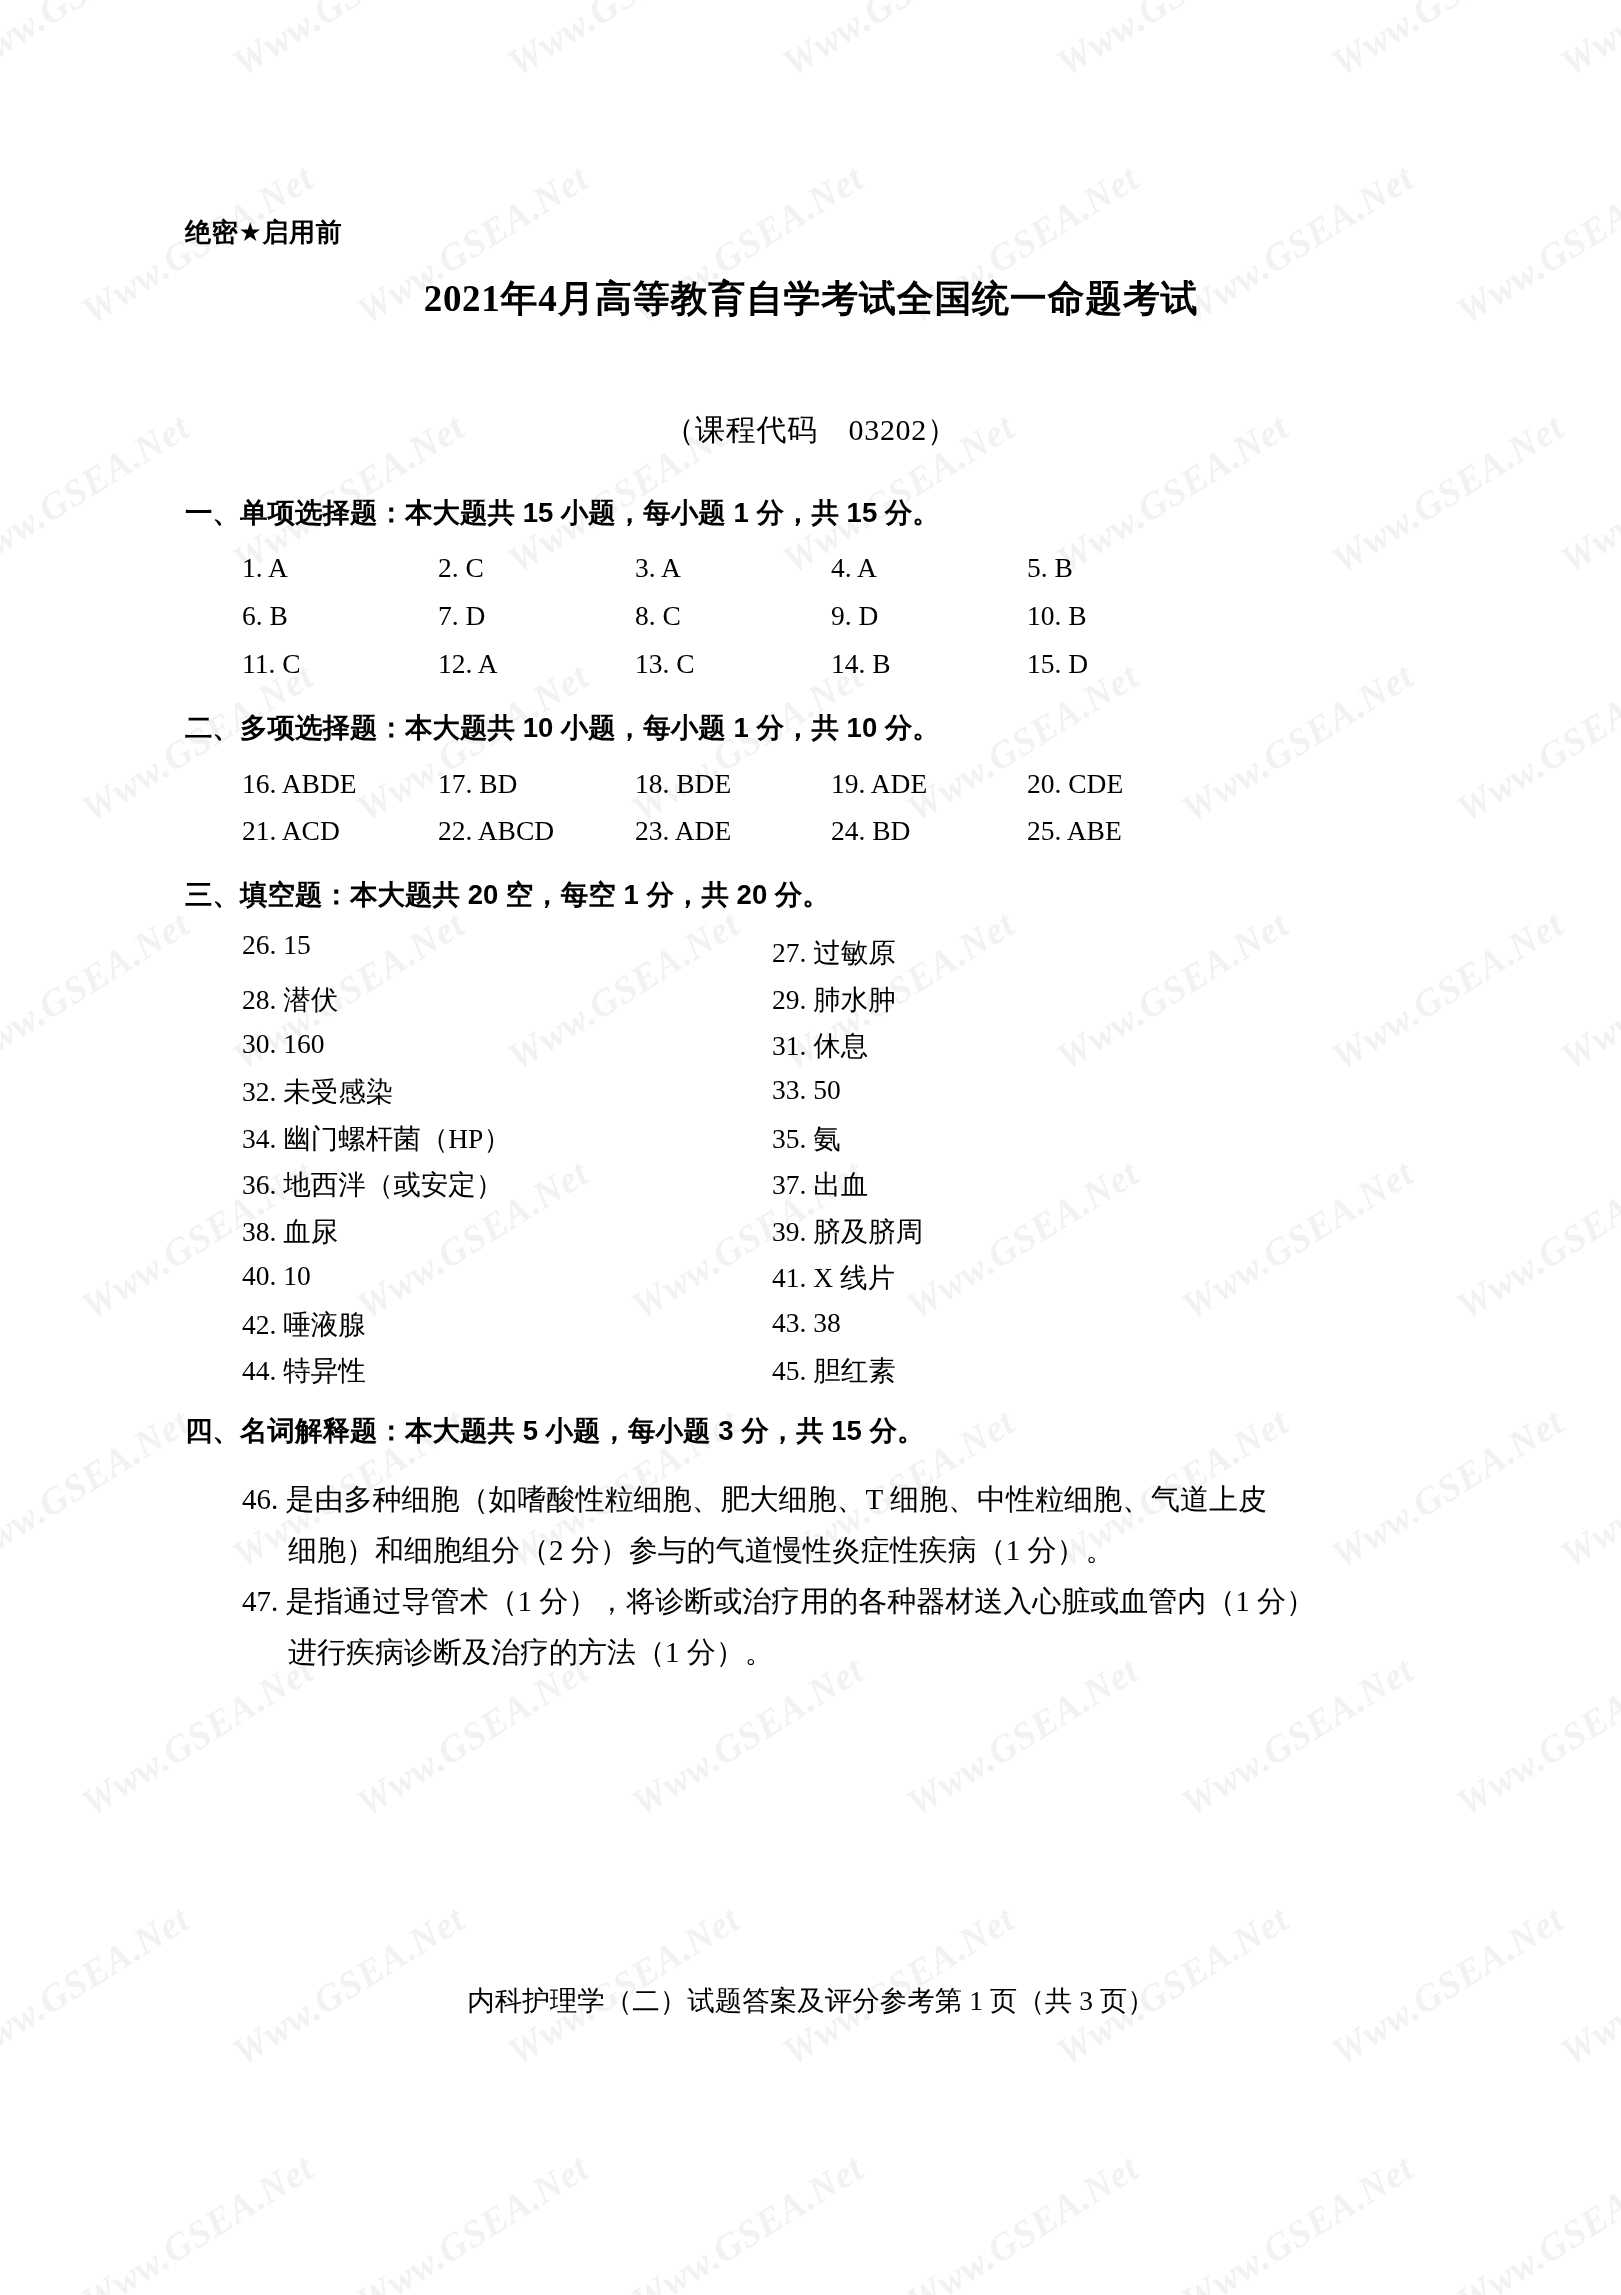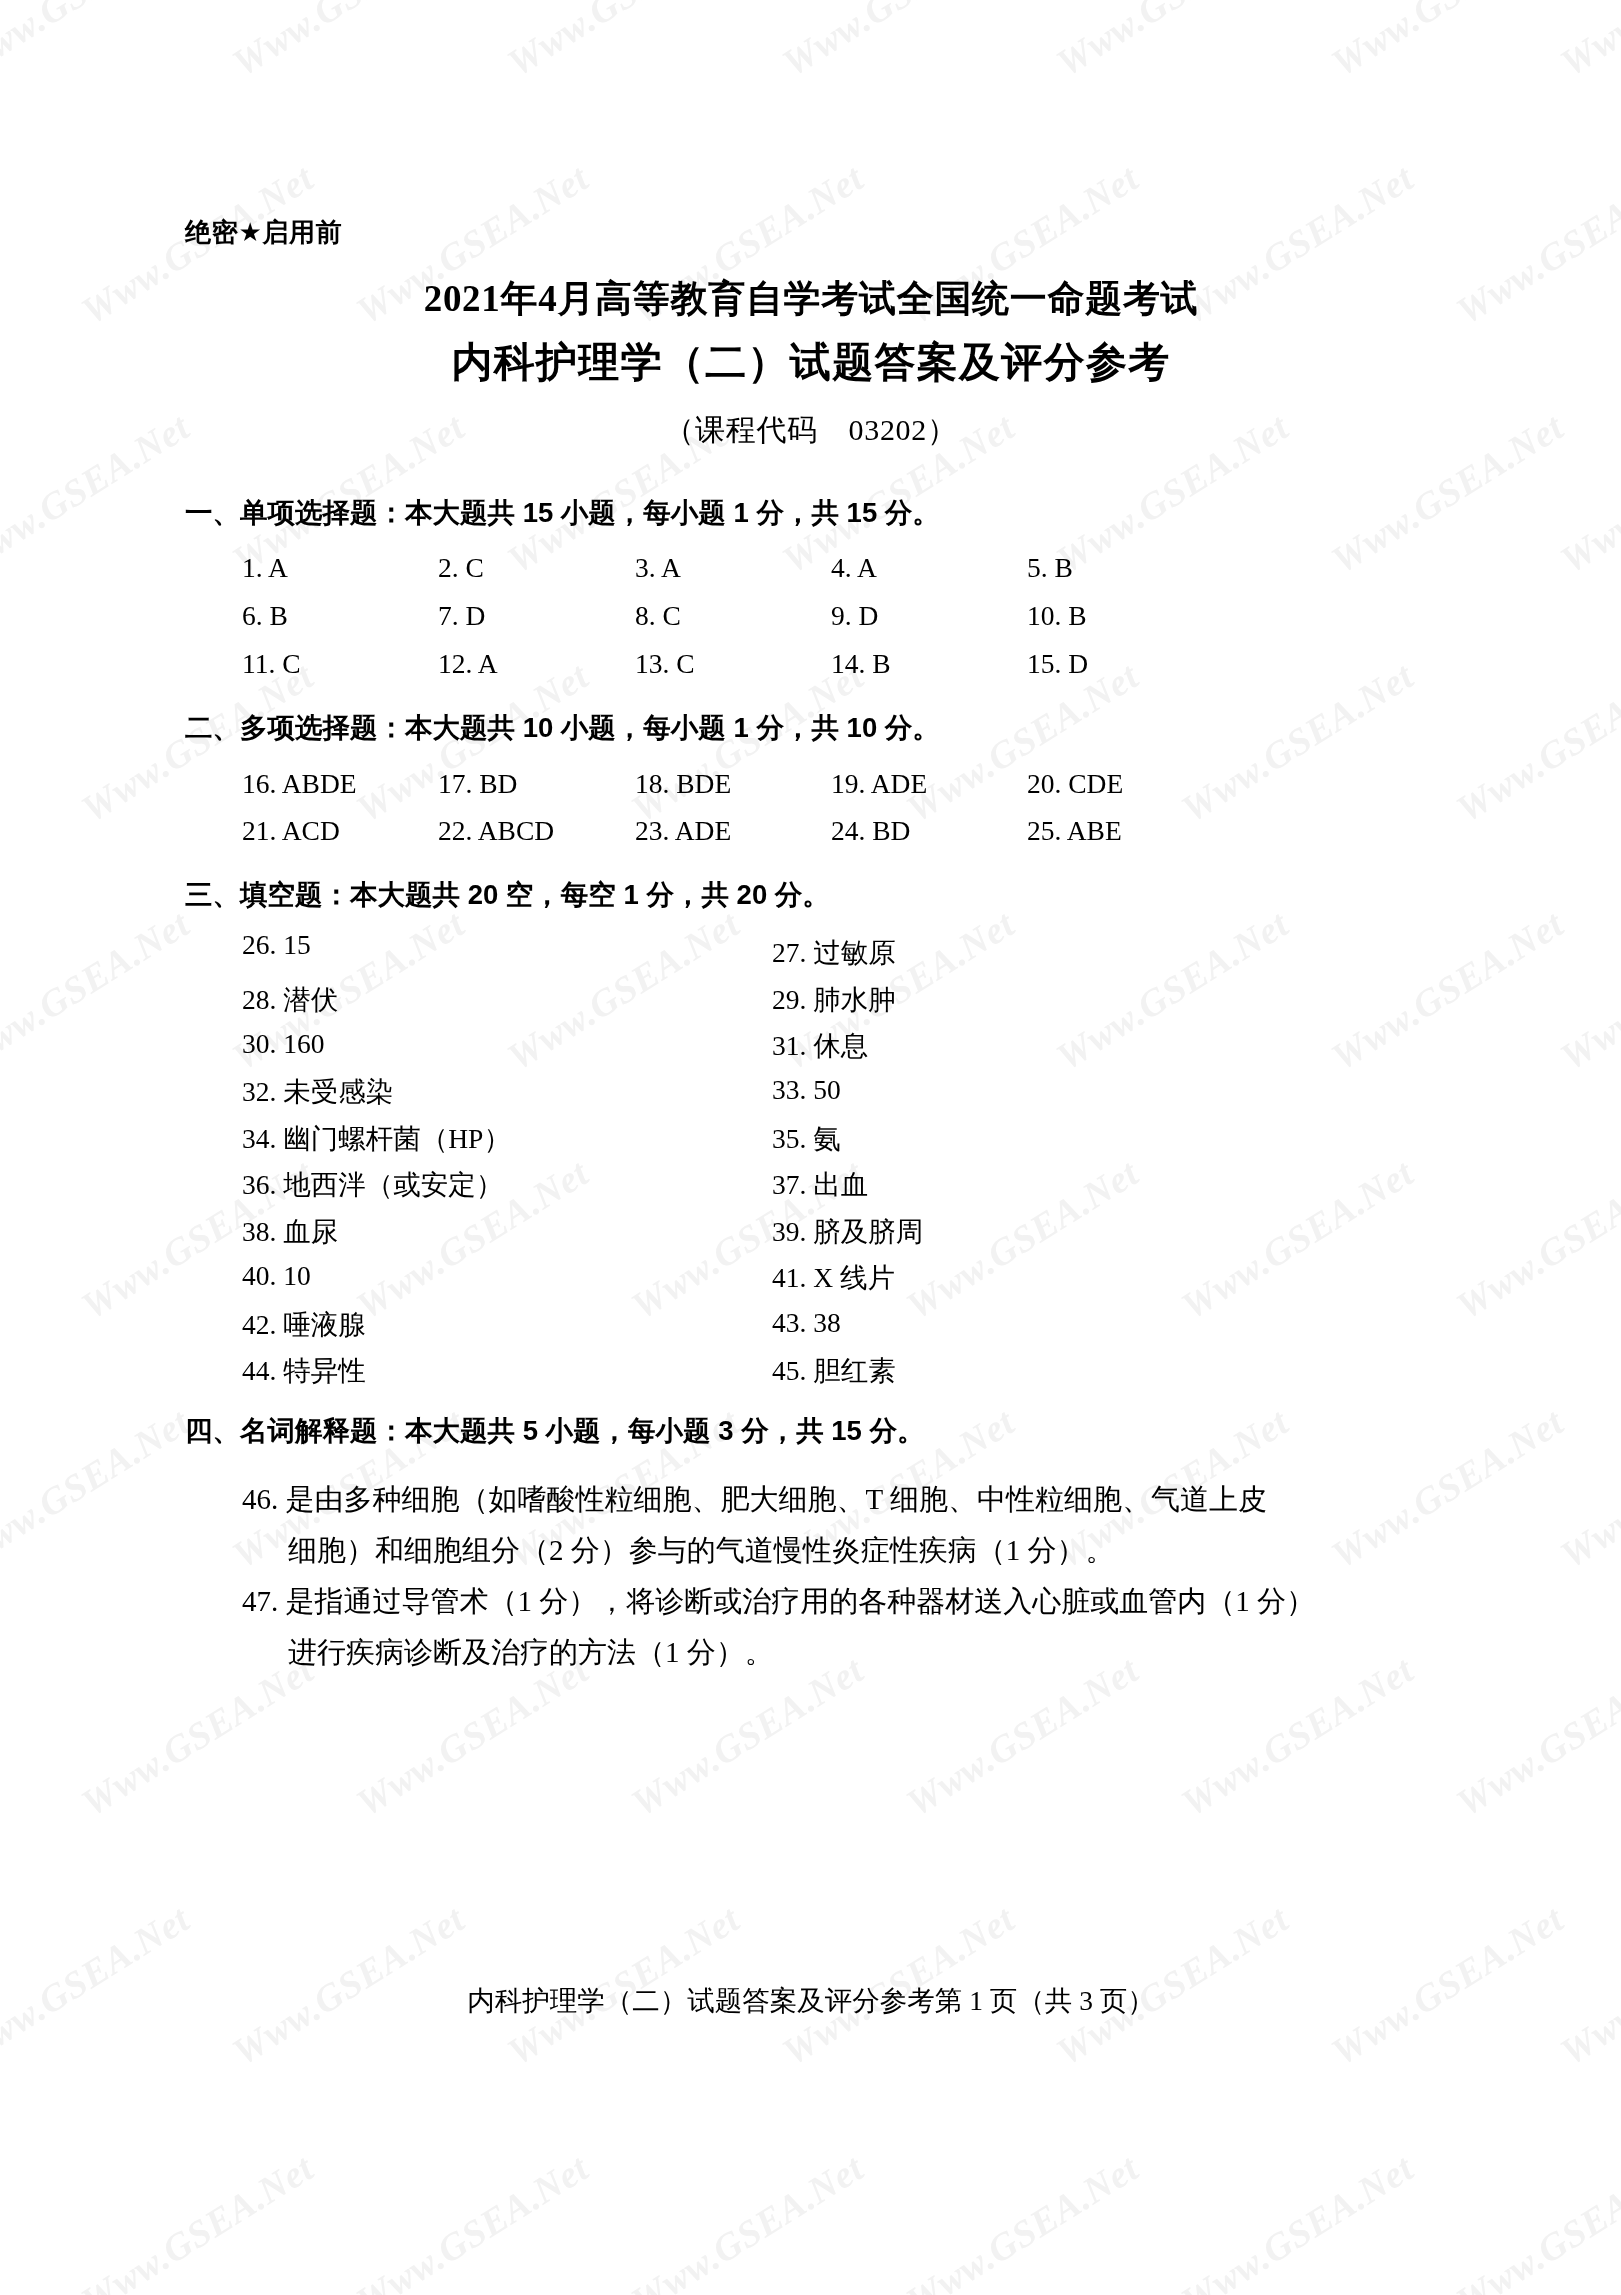--- a/index.html
+++ b/index.html
@@ -195,21 +195,20 @@
     <div class="wm" style="left: 1165px; top: 2212px; color: rgb(242, 242, 242);">Www.GSEA.Net</div>
     <div class="wm" style="left: 1440px; top: 2212px; color: rgb(242, 242, 242);">Www.GSEA.Net</div>
   </div>
 
 <div id="page">
 
   <div class="secret-line">绝密★启用前</div>
 
   <div class="title-main">2021年4月高等教育自学考试全国统一命题考试</div>
 
-  <div class="title-sub">内科护理学（二）试题答案及评分参考</div>
 
   <div class="course-code">（课程代码　03202）</div>
 
   <div id="body-content">
       <div class="section-head" style="top: 495px;">一、单项选择题：本大题共 15 小题，每小题 1 分，共 15 分。</div>
       <div class="ans-cell" style="left: 242px; top: 552px;"><span>1.</span><span> A</span></div>
       <div class="ans-cell" style="left: 438px; top: 552px;"><span>2.</span><span> C</span></div>
       <div class="ans-cell" style="left: 635px; top: 552px;"><span>3.</span><span> A</span></div>
       <div class="ans-cell" style="left: 831px; top: 552px;"><span>4.</span><span> A</span></div>
       <div class="ans-cell" style="left: 1027px; top: 552px;"><span>5.</span><span> B</span></div>

